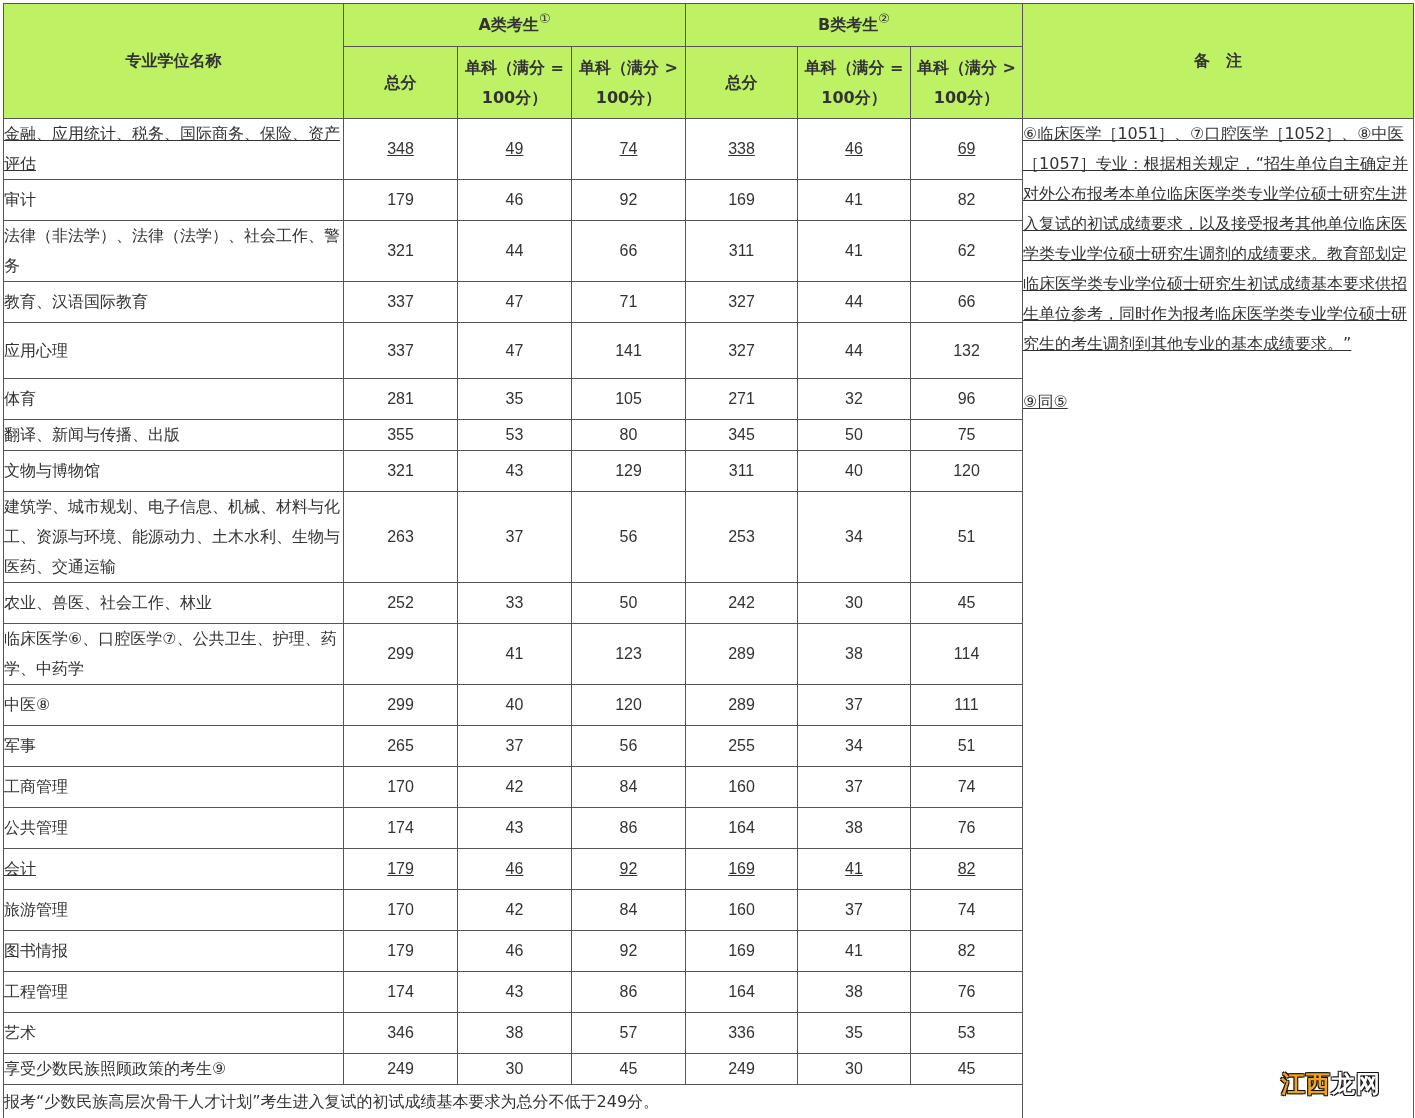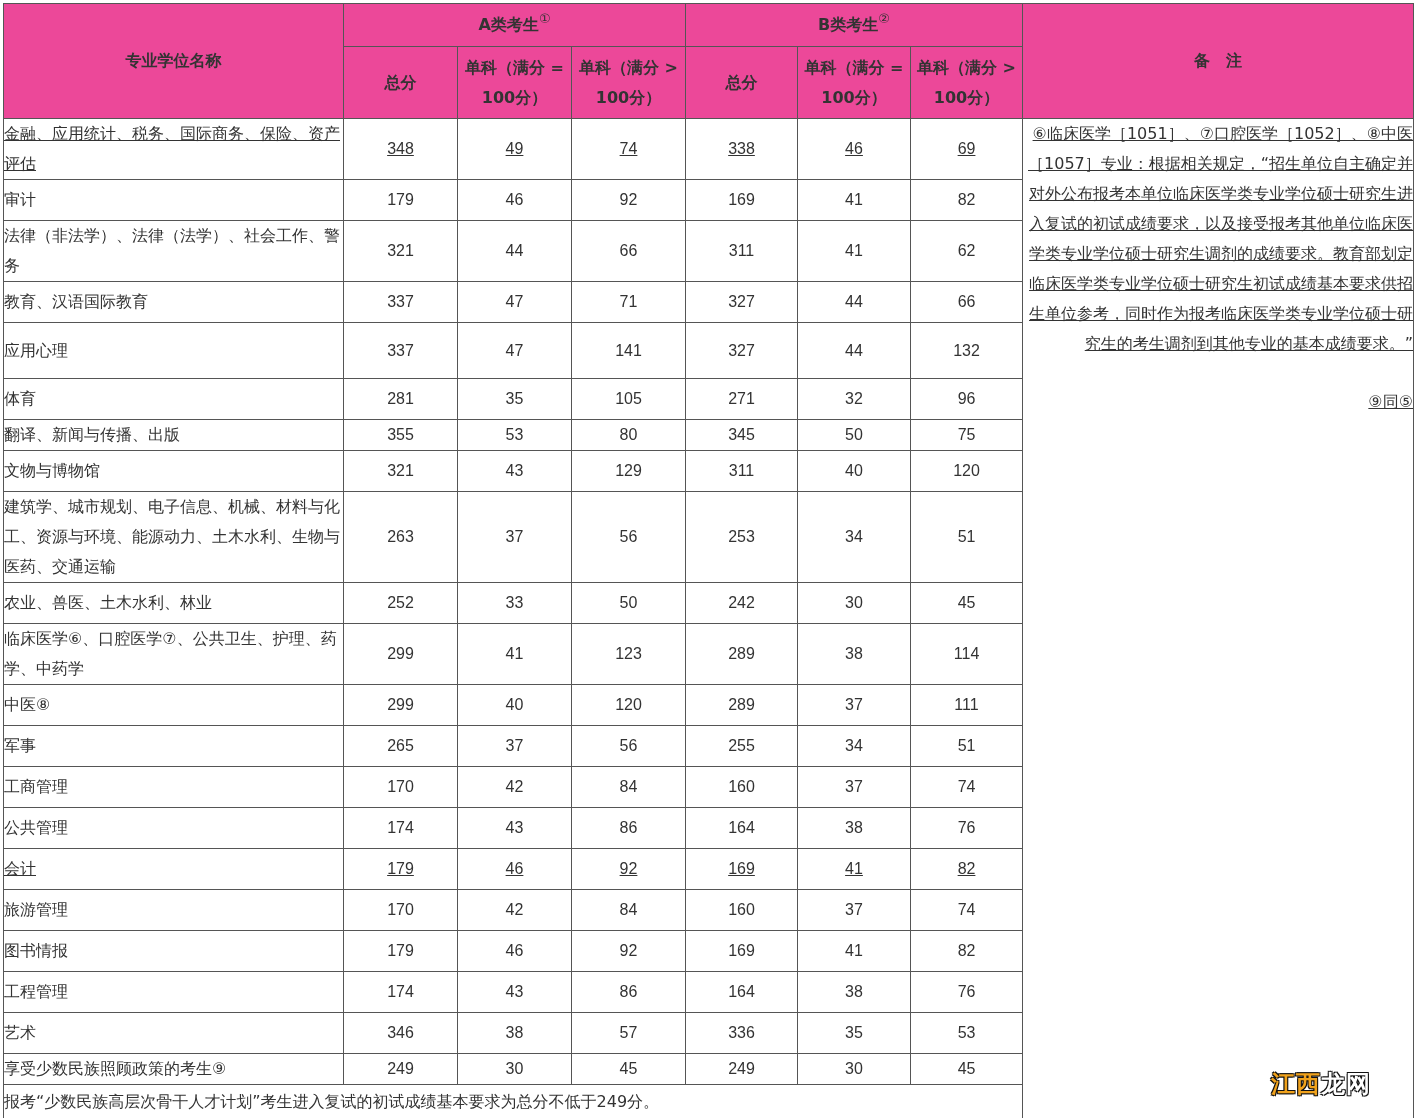--- a/index.html
+++ b/index.html
@@ -1,32 +1,32 @@
 <!DOCTYPE html>
 <html><head>
 <meta charset="utf-8">
 <style>
   html, body { margin: 0; padding: 0; background: #ffffff; }
   body { width: 1415px; height: 1118px; overflow: hidden; position: relative;
          font-family: "DejaVu Sans", "Liberation Sans", sans-serif; color: #333333; }
   table.scores { position: absolute; left: 3px; top: 3px; border-collapse: collapse;
                  table-layout: fixed; width: 1410px; }
   table.scores td, table.scores th { border: 1px solid #555555; padding: 0; font-size: 16px; }
-  th { background: #ec4899; font-weight: bold; color: #333333; text-align: center; }
+  th { background: #bef264; font-weight: bold; color: #333333; text-align: center; }
   th.group { height: 42px; }
   th.sub { height: 71px; line-height: 30px; font-size: 16px; }
   th.sub span { display: block; }
   sup.circ { font-size: 13px; font-weight: normal; vertical-align: top; position: relative; top: -4px; }
   td.name { padding: 0 10px 0 24px; text-align: left; line-height: 30px; }
   td.num { text-align: center; font-family: "Liberation Sans", sans-serif; }
   td.remark { vertical-align: top; padding: 316px 22px 0 24px; line-height: 30px; font-size: 16px; color: #333; }
-  td.remark p { margin: 0; text-align: right; }
+  td.remark p { margin: 0; }
   td.remark p.gap { margin-top: 28px; }
   td.footer { padding-left: 24px; height: 34px; text-align: left; }
-  .watermark { position: absolute; right: 44px; bottom: 18px; font-size: 24px; font-weight: bold;
+  .watermark { position: absolute; right: 34px; bottom: 18px; font-size: 24px; font-weight: bold;
                letter-spacing: 1px; text-shadow: -1px -1px 0 #111, 1px -1px 0 #111, -1px 1px 0 #111, 1px 1px 0 #111; }
   .wm-a { color: #f0a21c; }
   .wm-b { color: #ffffff; }
 </style>
 </head>
 <body>
 
 <table class="scores">
   <colgroup>
     <col style="width:340px">
@@ -146,21 +146,21 @@
       <tr style="height: 90px;">
         <td class="name">建筑学、城市规划、电子信息、机械、材料与化工、资源与环境、能源动力、土木水利、生物与医药、交通运输</td>
         <td class="num">263</td>
         <td class="num">37</td>
         <td class="num">56</td>
         <td class="num">253</td>
         <td class="num">34</td>
         <td class="num">51</td>
       </tr>
       <tr style="height: 41px;">
-        <td class="name">农业、兽医、土木水利、林业</td>
+        <td class="name">农业、兽医、社会工作、林业</td>
         <td class="num">252</td>
         <td class="num">33</td>
         <td class="num">50</td>
         <td class="num">242</td>
         <td class="num">30</td>
         <td class="num">45</td>
       </tr>
       <tr style="height: 60px;">
         <td class="name">临床医学⑥、口腔医学⑦、公共卫生、护理、药学、中药学</td>
         <td class="num">299</td>

